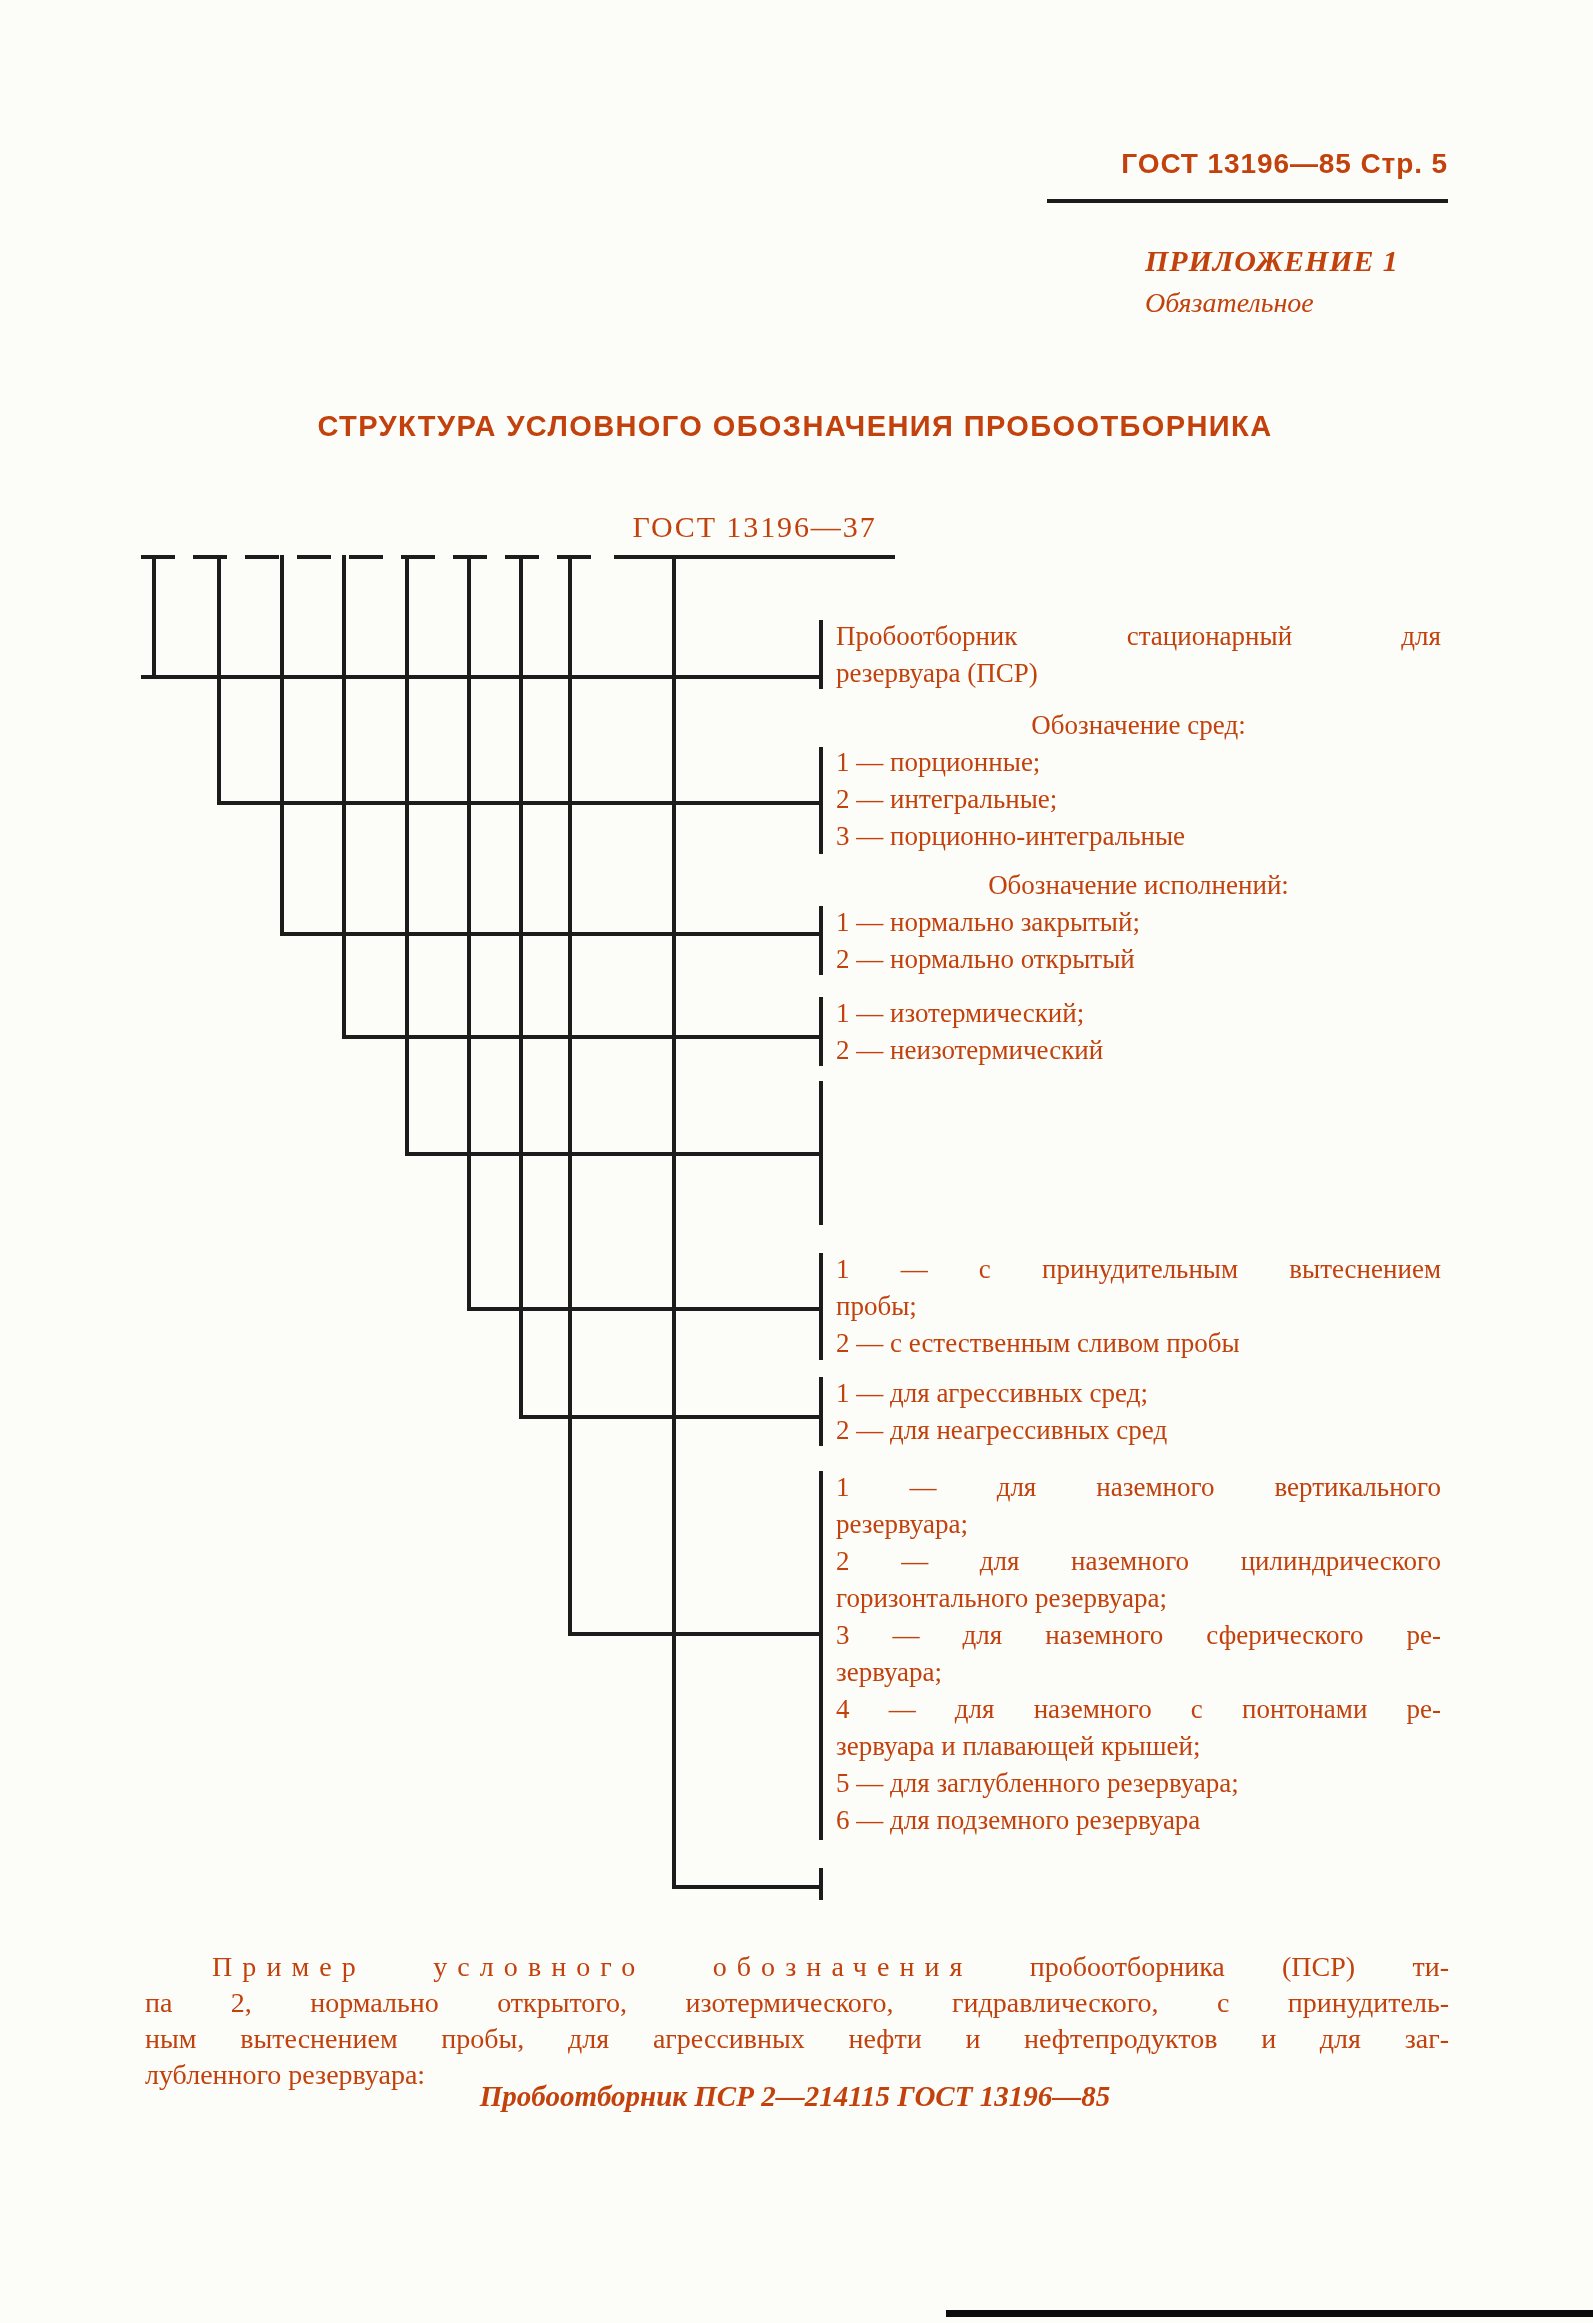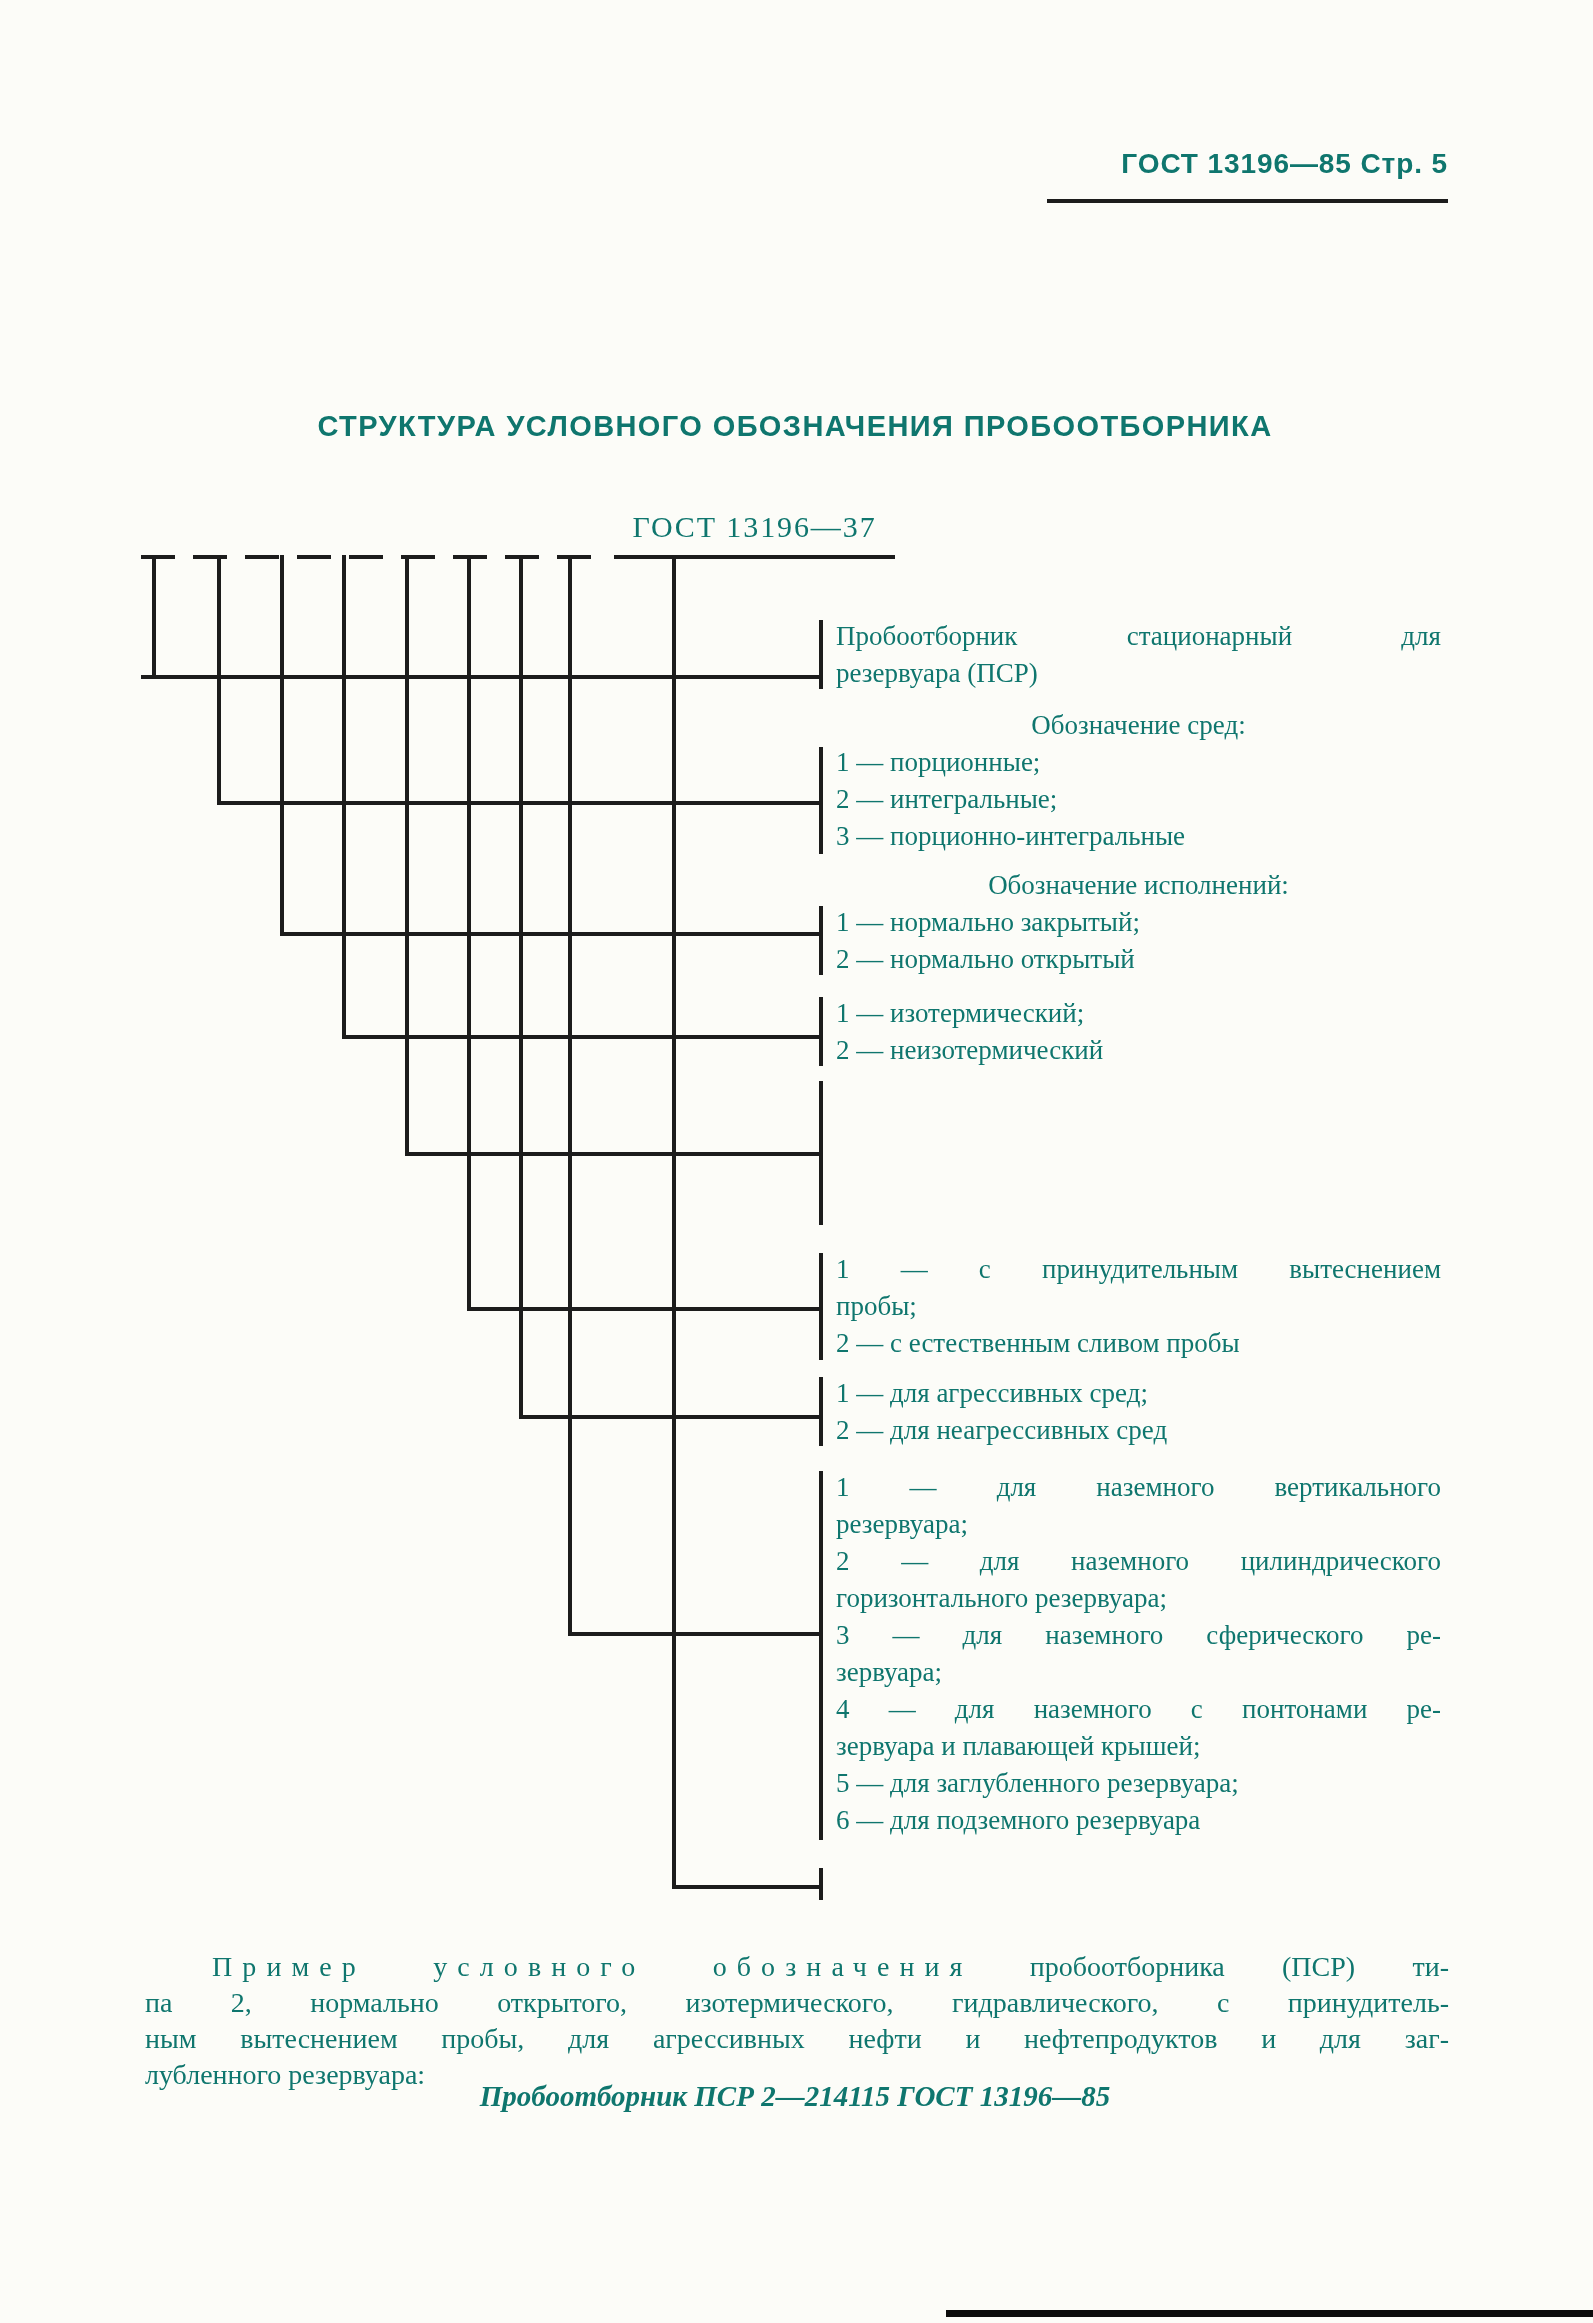--- a/index.html
+++ b/index.html
@@ -1,19 +1,19 @@
 <!DOCTYPE html>
 <html style="font-size:15px"><head>
 <meta charset="utf-8">
 <title>ГОСТ 13196—85 Стр. 5</title>
 <style>
   html,body { margin:0; padding:0; background:#6f6f6f; }
   .page {
     position:relative; width:1594px; height:2324px;
-    background:#fcfcf8; color:#0f766e;
+    background:#fcfcf8; color:#c2410c;
     font-family:"Liberation Serif", serif;
     overflow:hidden; margin:0 auto;
   }
   .doc-header {
     position:absolute; top:148px; right:146px;
     font-family:"Liberation Sans", sans-serif; font-weight:bold;
     font-size:28px; letter-spacing:0.9px; white-space:nowrap;
   }
   .header-rule { position:absolute; top:199px; left:1047px; width:401px; height:3.7px; background:#1c1c1c; }
   .appendix { position:absolute; top:244px; left:1145px; font-style:italic; }
@@ -59,20 +59,24 @@
   .scan-edge { position:absolute; top:2310px; left:946px; width:647px; height:6.6px; background:#0c0c0c; }
 </style>
 </head>
 <body>
 
 <div class="page">
 
   <div class="doc-header">ГОСТ 13196—85  Стр. 5</div>
   <div class="header-rule"></div>
 
+  <div class="appendix">
+    <div class="appendix-title">ПРИЛОЖЕНИЕ 1</div>
+    <div class="appendix-sub">Обязательное</div>
+  </div>
 
   <h1 class="title">СТРУКТУРА УСЛОВНОГО ОБОЗНАЧЕНИЯ ПРОБООТБОРНИКА</h1>
 
   <div class="diagram-root-label">ГОСТ 13196—37</div>
 
   <div id="diagram">
       <div class="dash-line"></div>
       <div class="dline" style="left: 614px; top: 555px; width: 281px; height: 3.7px;"></div>
       <div class="dline" style="left: 152px; top: 555px; width: 3.7px; height: 124px;"></div>
       <div class="dline" style="left: 141px; top: 675px; width: 682px; height: 3.7px;"></div>

